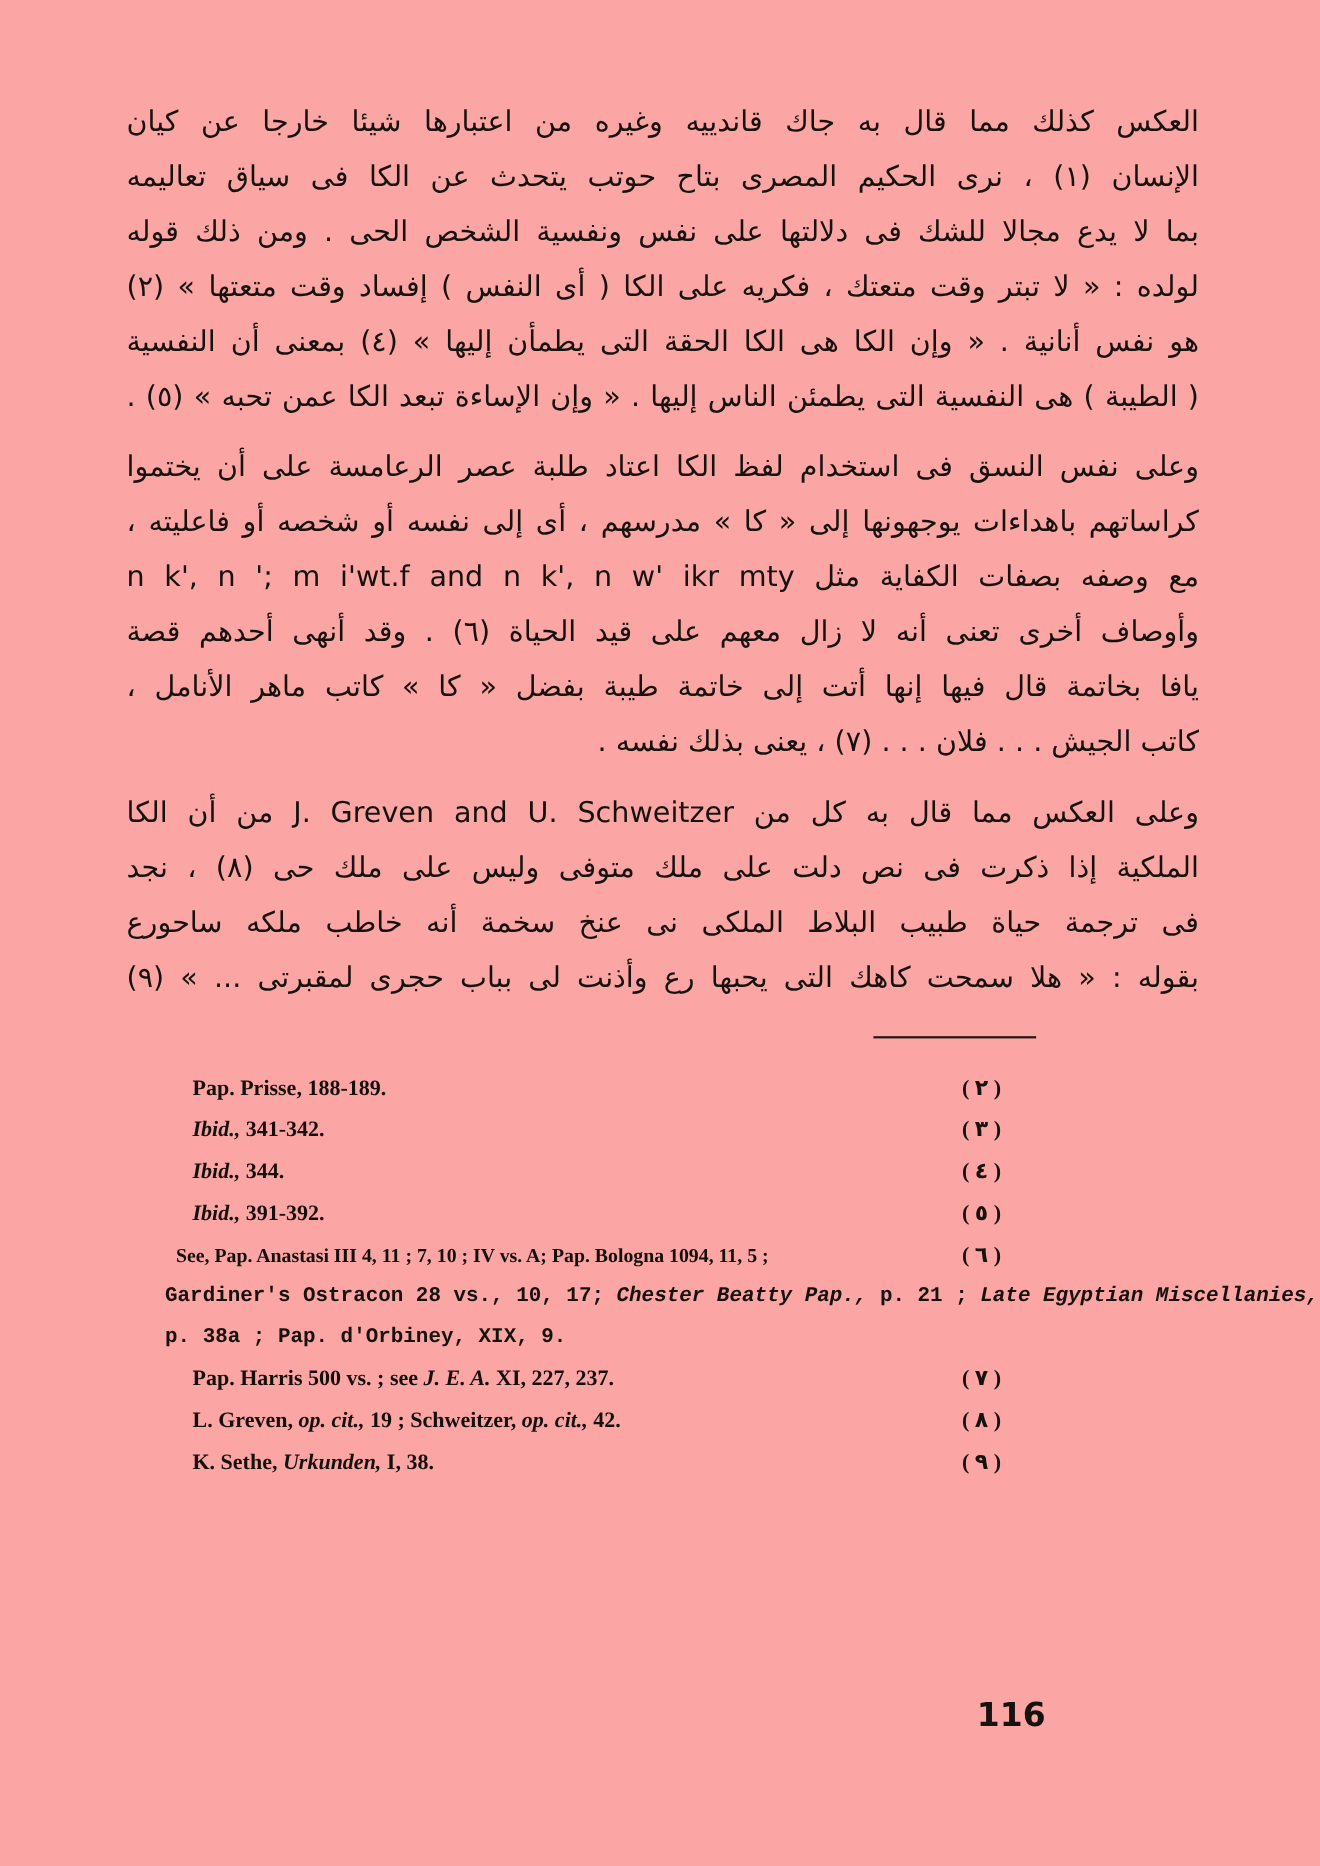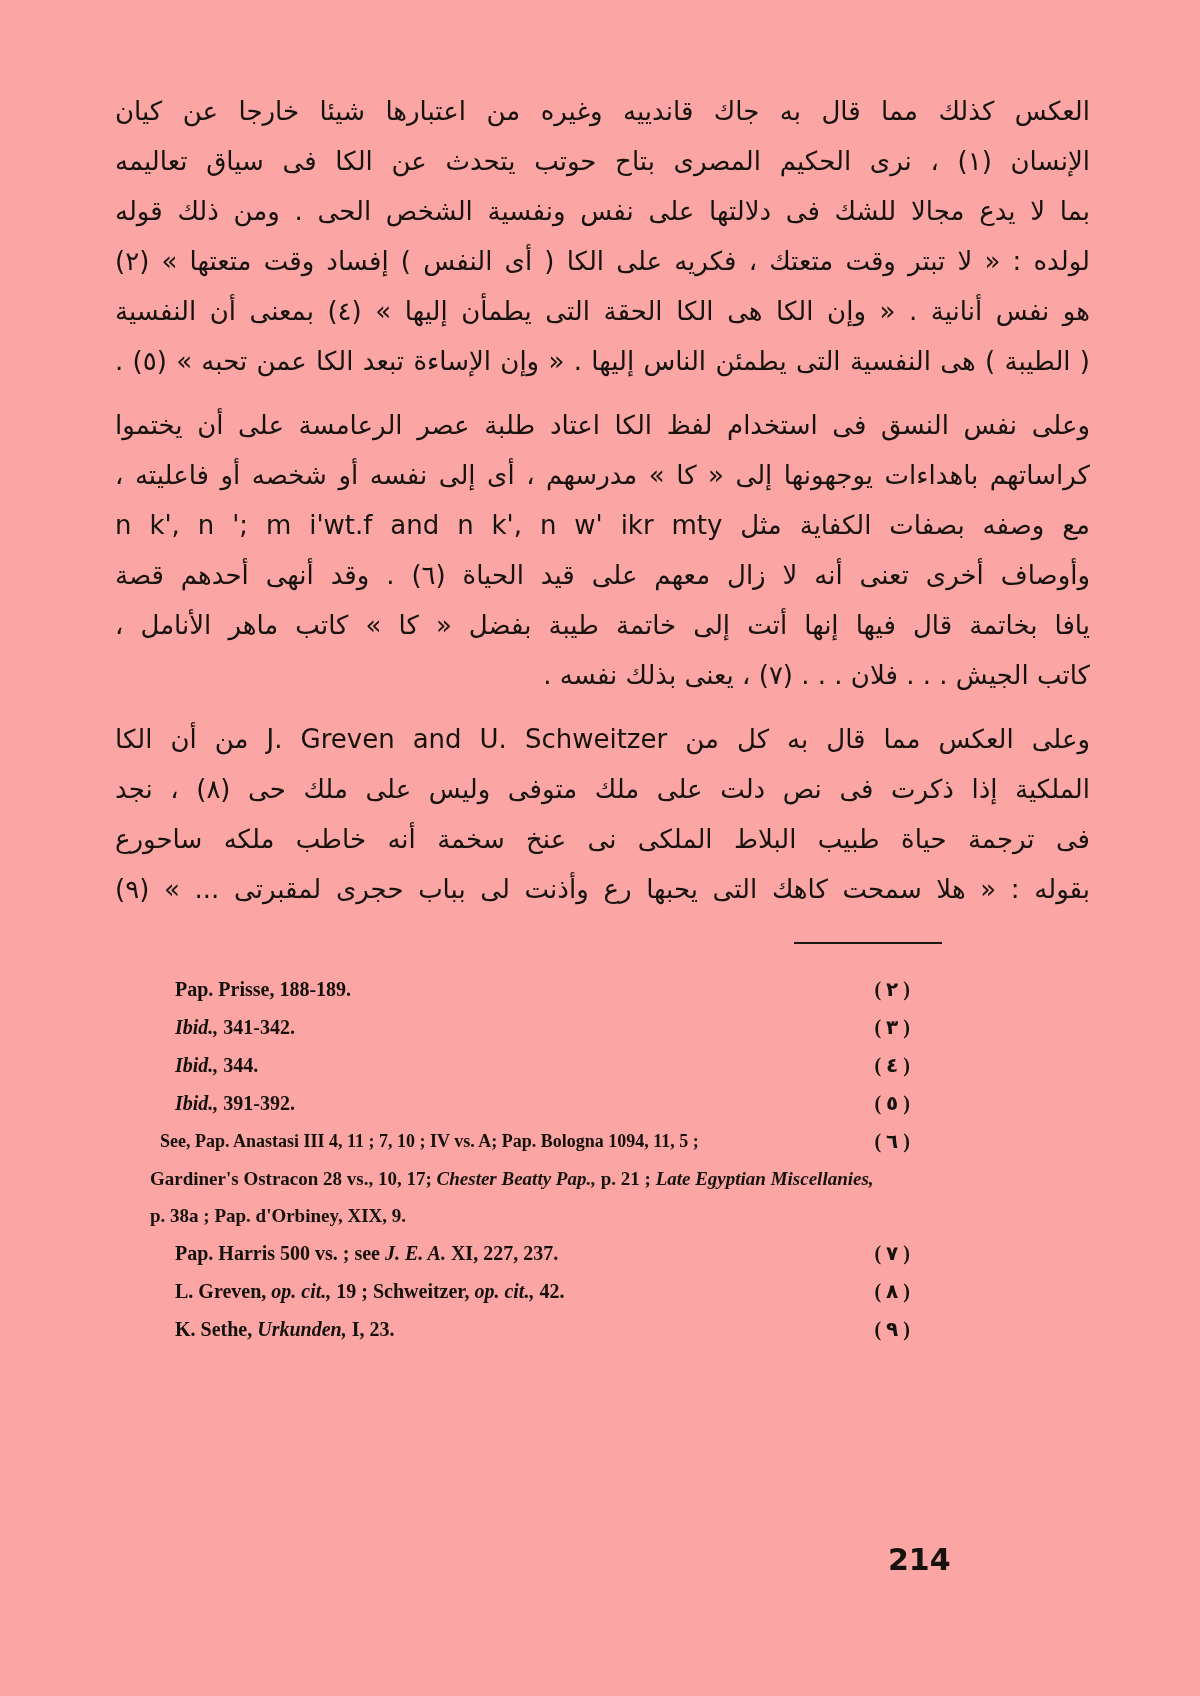--- a/index.html
+++ b/index.html
@@ -75,21 +75,21 @@
     position:absolute;
     right:50px;top:0;
     direction:rtl;
     font-family:"Liberation Serif","DejaVu Sans",serif;
     font-weight:bold;
     font-size:20px;
   }
   .fn-cont{
     height:37px;line-height:37px;
     white-space:nowrap;
-    font-family:Liberation Serif, serif;
+    font-family:Liberation Mono, monospace;
     font-weight:bold;
     font-size:19px;
   }
   .fn-cont .it{font-style:italic;}
   .pagenum{
     position:absolute;
     top:1542px;left:888px;
     direction:rtl;
     font-family:"DejaVu Sans",sans-serif;
     font-weight:bold;
@@ -168,21 +168,21 @@
         <span class="fn-text"><span>Pap. Harris 500 vs. ; see </span><span class="it">J. E. A.</span><span> XI, 227, 237.</span></span>
         <span class="fn-marker">( ٧ )</span>
       </div>
 
       <div class="fn-row">
         <span class="fn-text"><span>L. Greven, </span><span class="it">op. cit.,</span><span> 19 ; Schweitzer, </span><span class="it">op. cit.,</span><span> 42.</span></span>
         <span class="fn-marker">( ٨ )</span>
       </div>
 
       <div class="fn-row">
-        <span class="fn-text"><span>K.  Sethe, </span><span class="it">Urkunden,</span><span> I, 23.</span></span>
+        <span class="fn-text"><span>K.  Sethe, </span><span class="it">Urkunden,</span><span> I, 38.</span></span>
         <span class="fn-marker">( ٩ )</span>
       </div>
 
     </div>
   </div>
 
-  <div class="pagenum">214</div>
+  <div class="pagenum">116</div>
 </div>
 
 </body></html>

